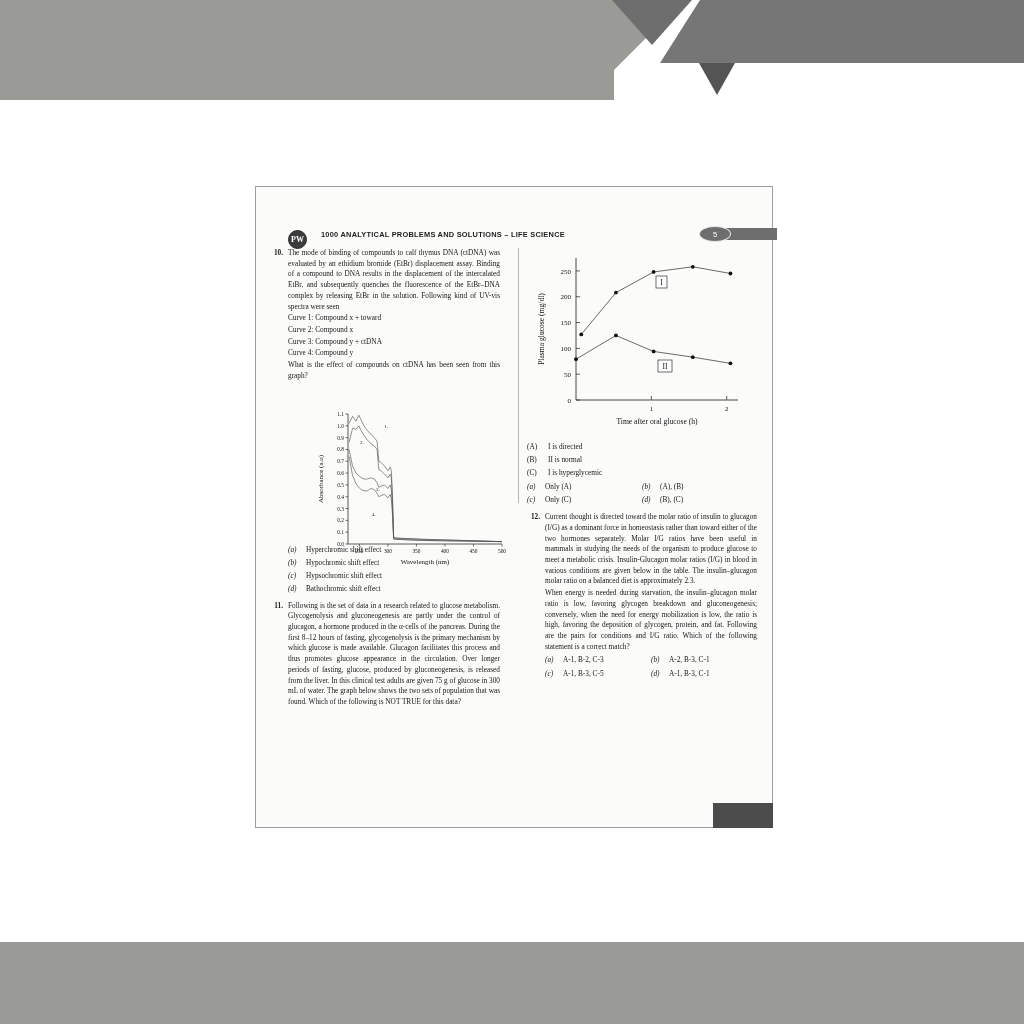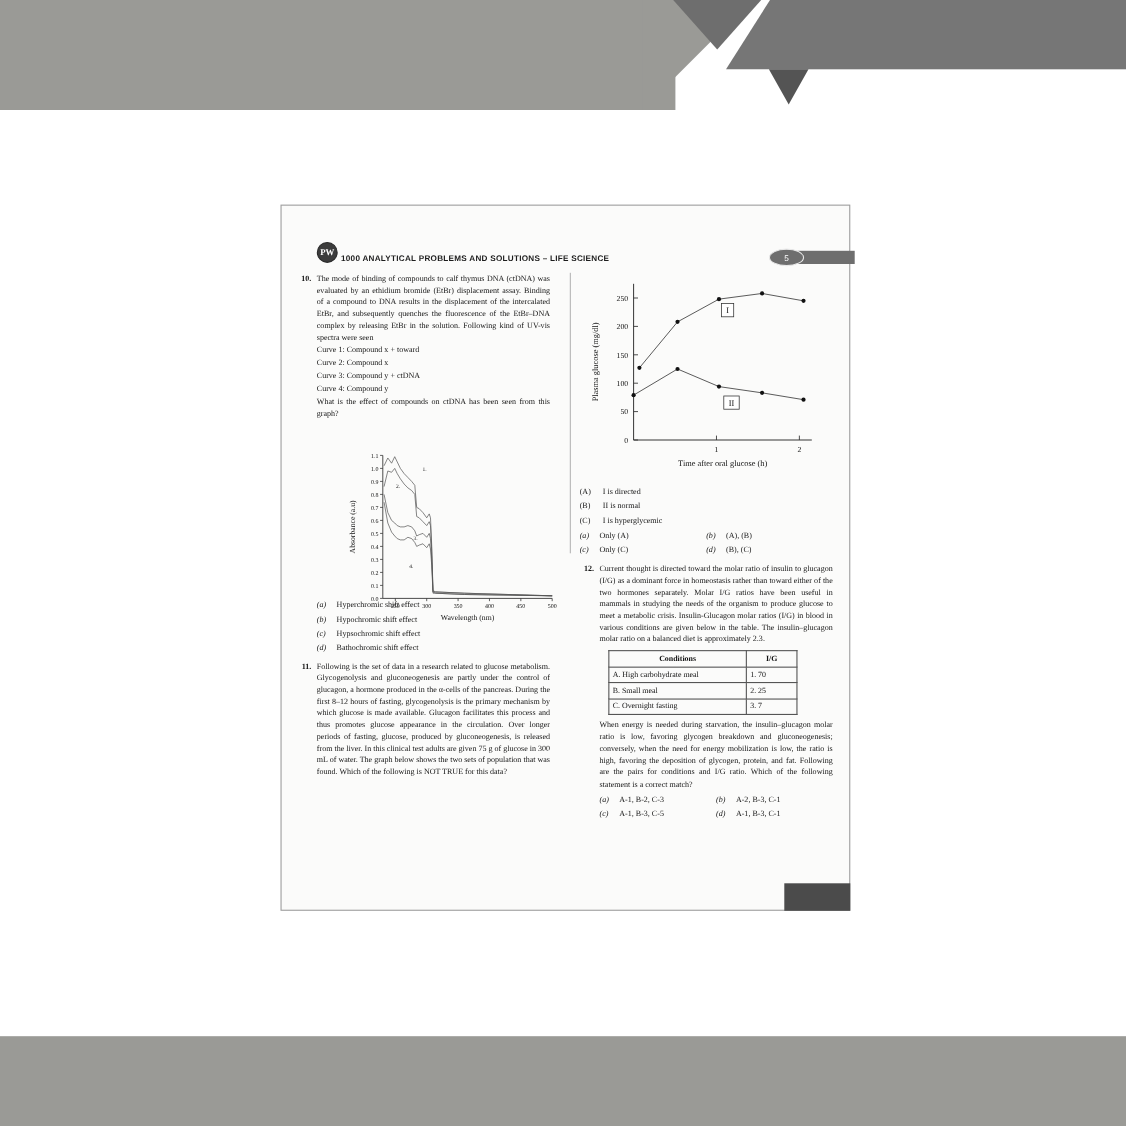--- a/index.html
+++ b/index.html
@@ -71,22 +71,22 @@
   .page-corner-tab {
     position: absolute;
     left: 713px; top: 803px;
     width: 60px; height: 25px;
     background: #4b4b4b;
   }
 
   
   .runhead {
     position: absolute;
-    left: 288px; top: 220px;
-    display: flex; align-items: flex-end; gap: 3px;
+    left: 288px; top: 230px;
+    display: flex; align-items: flex-start; gap: 14px;
   }
   .logo-mark {
     width: 17px; height: 17px; border-radius: 50%;
     background: #3c3c3c;
     border: 1.5px solid #2b2b2b;
     display: flex; align-items: center; justify-content: center;
     color: #ffffff; font-size: 8px; font-weight: bold;
     font-family: "Liberation Serif", serif;
     line-height: 1;
   }
@@ -291,42 +291,20 @@
           </div>
         </div>
       </div>
     </div>
 
     <div class="q" style="margin-top:4px">
       <div class="q-num">12.</div>
       <div class="q-body">
         <p class="t">Current thought is directed toward the molar ratio of insulin to glucagon (I/G) as a dominant force in homeostasis rather than toward either of the two hormones separately. Molar I/G ratios have been useful in mammals in studying the needs of the organism to produce glucose to meet a metabolic crisis. Insulin-Glucagon molar ratios (I/G) in blood in various conditions are given below in the table. The insulin–glucagon molar ratio on a balanced diet is approximately 2.3.</p>
 
-        <table class="data-tab">
-          <thead>
-            <tr>
-              <th>Conditions</th>
-              <th>I/G</th>
-            </tr>
-          </thead>
-          <tbody>
-            <tr>
-              <td class="cond">A. High carbohydrate meal</td>
-              <td class="val">1. 70</td>
-            </tr>
-            <tr>
-              <td class="cond">B. Small meal</td>
-              <td class="val">2. 25</td>
-            </tr>
-            <tr>
-              <td class="cond">C. Overnight fasting</td>
-              <td class="val">3. 7</td>
-            </tr>
-          </tbody>
-        </table>
 
         <p class="t">When energy is needed during starvation, the insulin–glucagon molar ratio is low, favoring glycogen breakdown and gluconeogenesis; conversely, when the need for energy mobilization is low, the ratio is high, favoring the deposition of glycogen, protein, and fat. Following are the pairs for conditions and I/G ratio. Which of the following statement is a correct match?</p>
 
         <div class="opts-2col" style="margin-top:3px">
           <div>
             <div class="opt-row">
               <span class="opt-tag">(a)</span>
               <span class="opt-txt">A-1, B-2, C-3</span>
             </div>
             <div class="opt-row">

